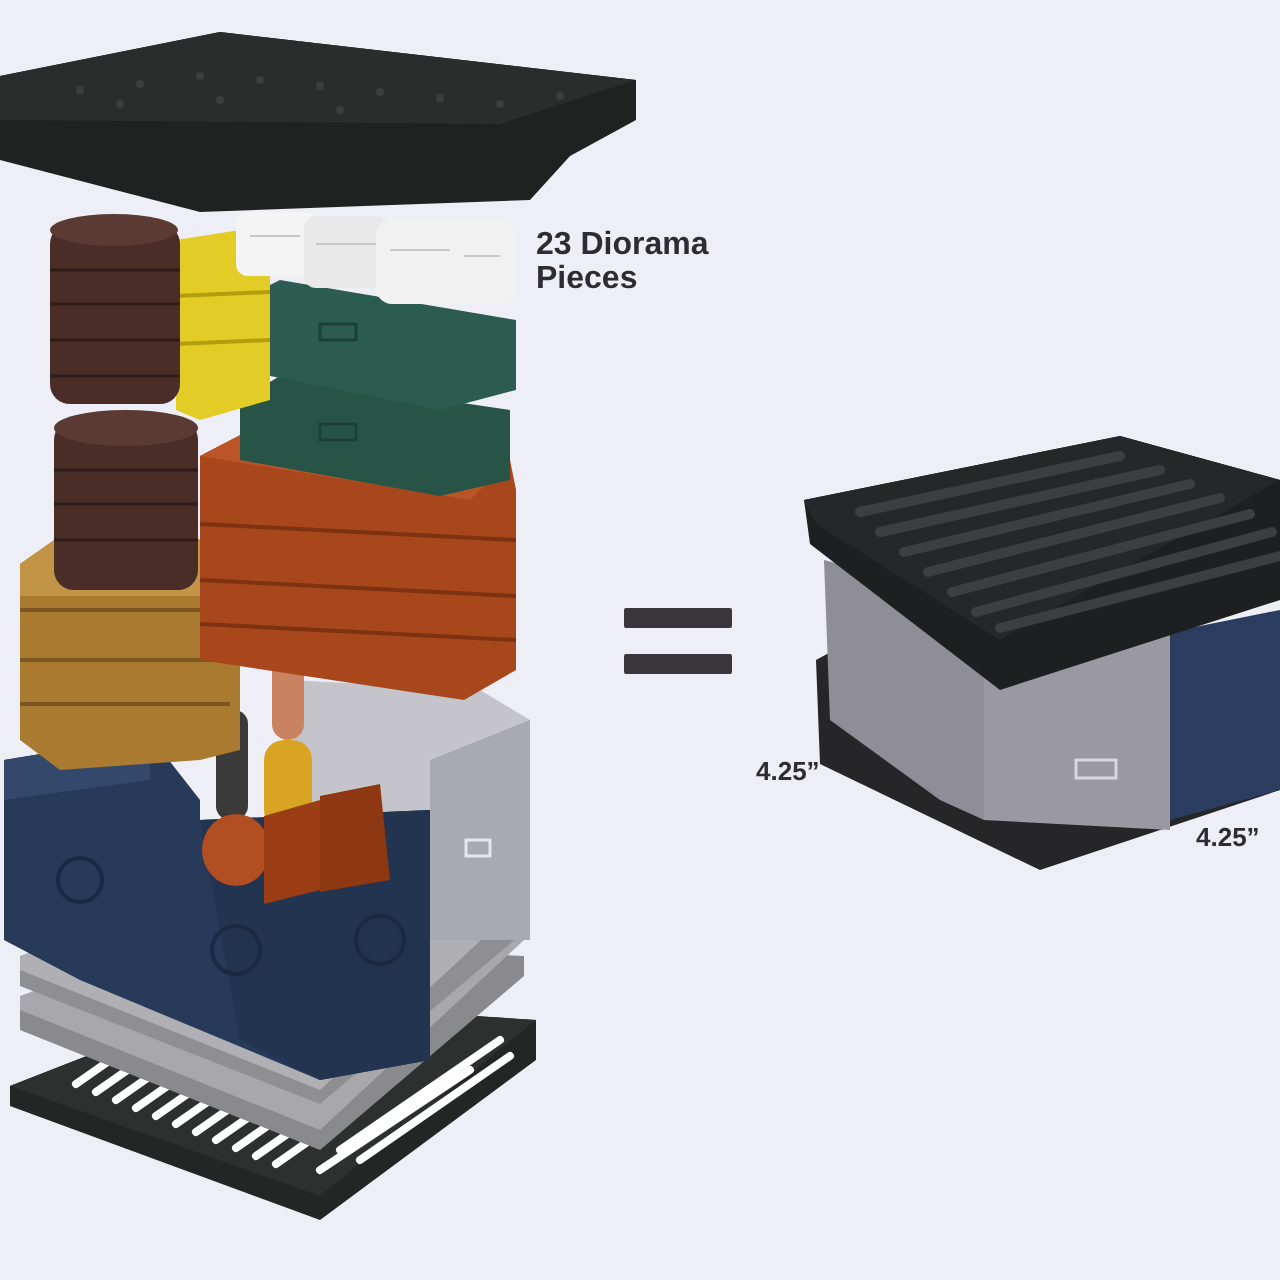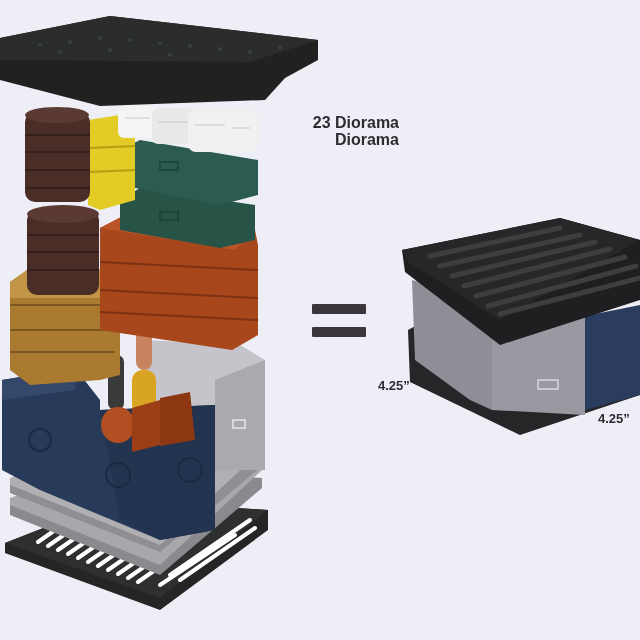--- a/index.html
+++ b/index.html
@@ -1,19 +1,19 @@
 <!DOCTYPE html>
 <html><head>
 <meta charset="utf-8">
 <style>
   html,body{margin:0;padding:0;}
   body{width:640px;height:640px;background:#eeeef6;position:relative;overflow:hidden;font-family:"Liberation Sans",sans-serif;}
   .abs{position:absolute;}
   .label{font-family:"Liberation Sans",sans-serif;font-weight:700;color:#2e2b31;}
-  .title{left:279px;top:114px;width:120px;text-align:right;font-size:16px;line-height:17px;}
+  .title{left:268px;top:114px;width:120px;text-align:left;font-size:16px;line-height:17px;}
   .dim{font-size:13px;}
   .eq-bar{position:absolute;background:#3a363c;width:54px;height:10px;border-radius:1px;}
   svg{position:absolute;left:0;top:0;}
 </style>
 </head>
 <body>
 
 <svg width="640" height="640" viewBox="0 0 640 640">
 
   <g>
@@ -161,21 +161,21 @@
         <line x1="464" y1="286" x2="610" y2="249"></line>
       <line x1="476" y1="296" x2="625" y2="257"></line>
         <line x1="488" y1="306" x2="636" y2="266"></line>
       <line x1="500" y1="314" x2="640" y2="278"></line>
     </g>
   </g>
 </svg>
 
 <div class="abs label title">
   <div>23 Diorama</div>
-  <div>Diorama</div>
+  <div>Pieces</div>
 </div>
 
 <div class="abs" style="left:311px;top:300px;width:56px;height:40px;">
   <div class="eq-bar" style="left:1px;top:4px;"></div>
   <div class="eq-bar" style="left:1px;top:27px;"></div>
 </div>
 
 <div class="abs label dim" style="left:378px;top:378px;">4.25”</div>
 <div class="abs label dim" style="left:598px;top:411px;">4.25”</div>
 

